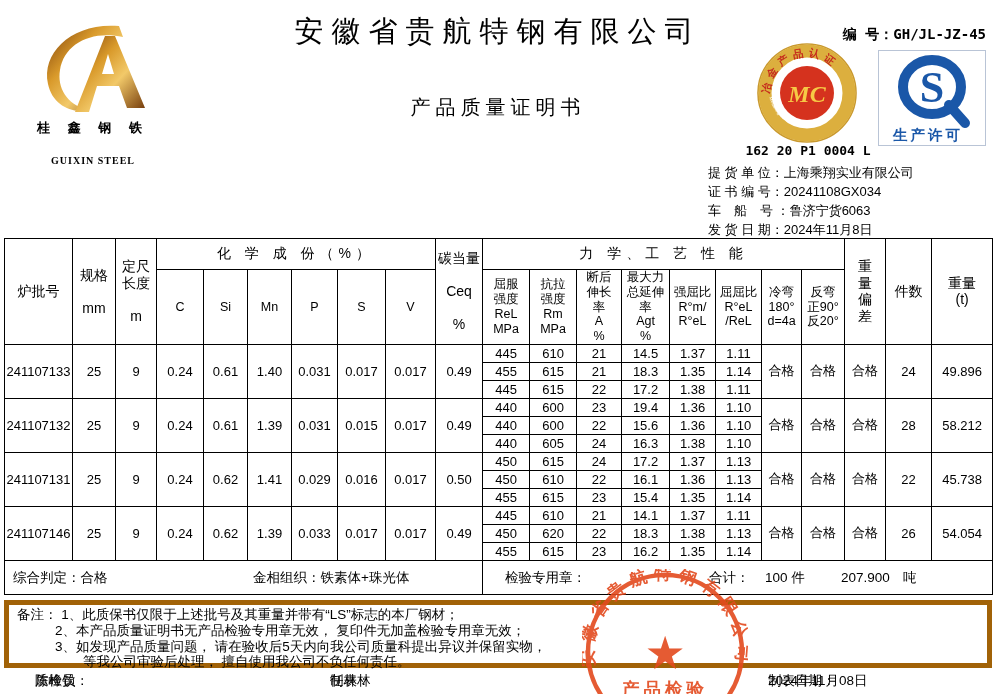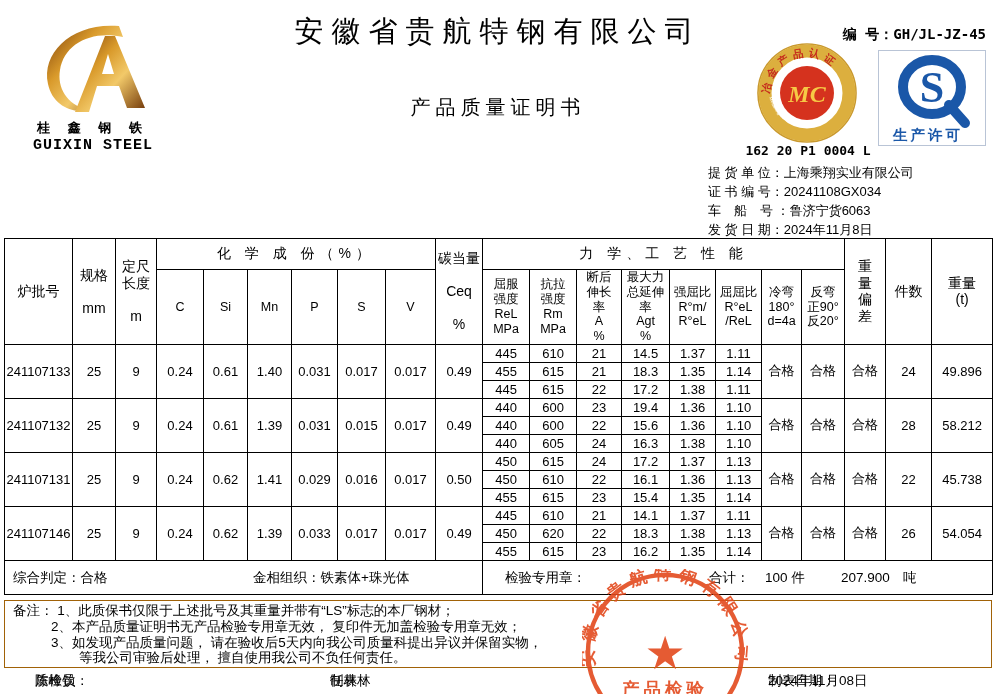--- a/index.html
+++ b/index.html
@@ -10,21 +10,21 @@
   
   .company-title { position:absolute; top:12px; left:0; right:0; text-align:center;
                    font-family:"Liberation Serif", serif; font-size:29px; letter-spacing:8px; white-space:nowrap; }
   .doc-title { position:absolute; top:94px; left:0; right:0; text-align:center;
                font-family:"Liberation Serif", serif; font-size:20px; letter-spacing:5px; }
   .serial { position:absolute; top:26px; right:10px; font-family:"DejaVu Sans Mono", monospace;
             font-size:14px; font-weight:bold; white-space:nowrap; }
 
   .logo { position:absolute; left:30px; top:22px; width:126px; text-align:center; }
   .logo-cn { font-size:13px; font-weight:bold; letter-spacing:7px; margin-top:1px; white-space:nowrap; }
-  .logo-en { font-family:Liberation Mono, monospace; font-size:15px; font-weight:bold; letter-spacing:1px; }
+  .logo-en { font-family:Liberation Serif, serif; font-size:10px; font-weight:bold; letter-spacing:1px;margin-top:18px; }
 
   .mc { position:absolute; left:756px; top:42px; }
   .mc-code { position:absolute; left:736px; top:143px; width:144px; text-align:center;
              font-size:13px; font-family:"DejaVu Sans Mono", monospace; white-space:nowrap;font-weight:bold; }
   .qs { position:absolute; left:878px; top:50px; }
 
   
   .info { position:absolute; top:163px; left:8px; right:0; font-size:13px; height:75px; }
   .info-col { position:absolute; top:0; }
   .info-col .line { height:19px; line-height:19px; white-space:nowrap; }
@@ -39,21 +39,21 @@
   .pre { white-space:pre-line; line-height:1.18; }
   .hr1 th { height:31px; font-size:14px; }
   .hr1 th.grp { letter-spacing:5px; }
   .hr2 th { height:74px; font-size:12.5px; }
   .cert-table tbody td { height:18px; font-size:13px; }
   tr.summary td { height:34px; font-size:13.5px; text-align:left; position:relative;margin-top:8px; }
   .abs { position:absolute; top:0; line-height:34px; white-space:nowrap; }
 
   
   .notes { position:absolute; top:600px; left:4px; width:988px; height:68px;
-           border:1px solid #a16207; font-size:13.5px; padding-top:2px; }
+           border:5px solid #a16207; font-size:13.5px; padding-top:2px; }
   .notes .nline { height:15.8px; line-height:15.8px; white-space:nowrap; }
   .notes .nline:nth-child(1) { padding-left:8px; }
   .notes .nline:nth-child(2), .notes .nline:nth-child(3) { padding-left:46px; }
   .notes .nline:nth-child(4) { padding-left:74px;font-family:Liberation Serif, serif; }
 
   
   .footer { position:absolute; top:668px; left:0; width:996px; height:26px;
             font-size:13.5px; line-height:25px; }
   .footer span { position:absolute; white-space:nowrap; }
   .f-inspector { left:35px; } .f-tab { left:330px; } .f-date { left:768px; }

